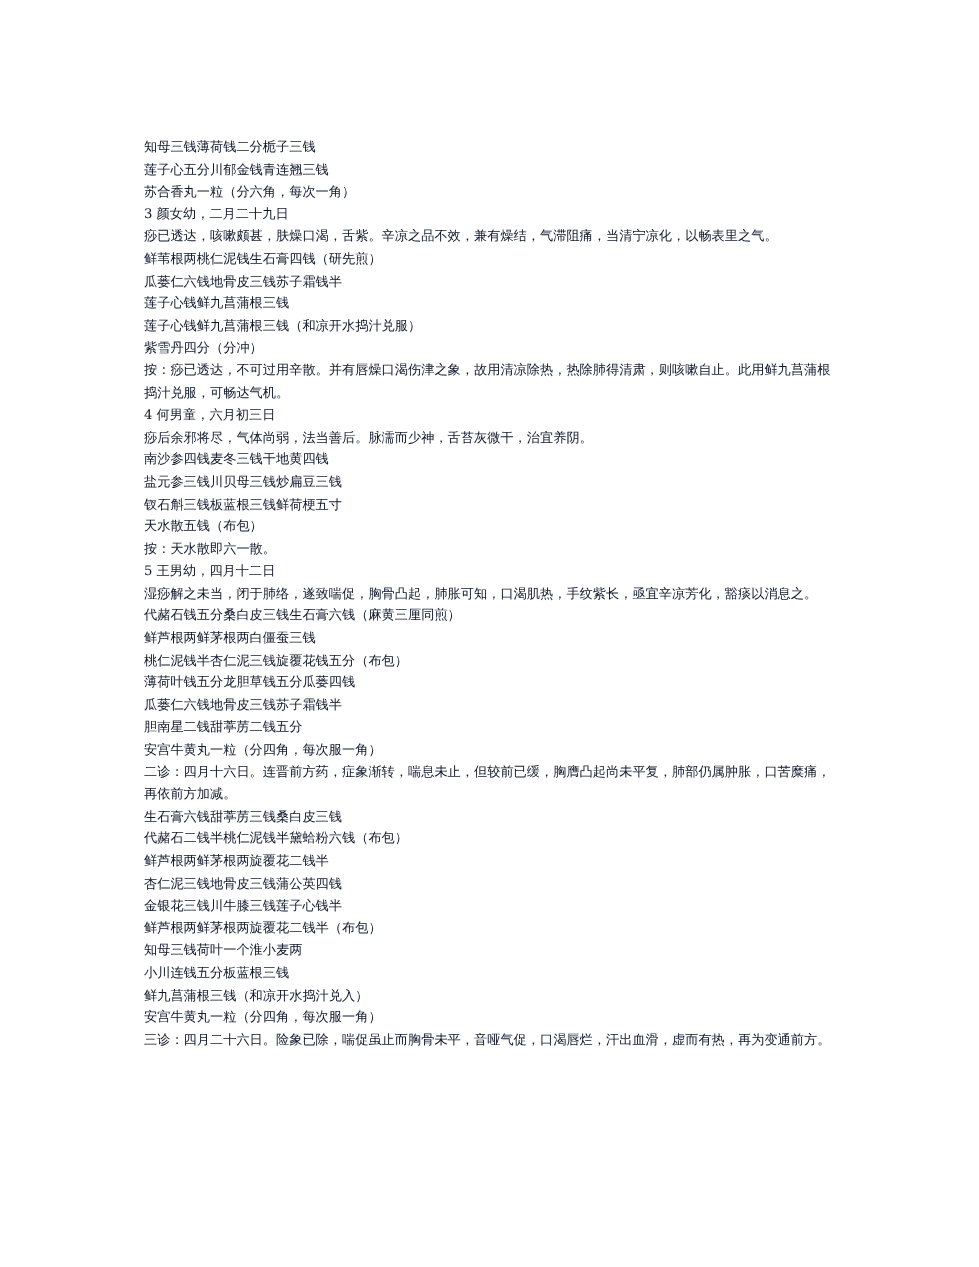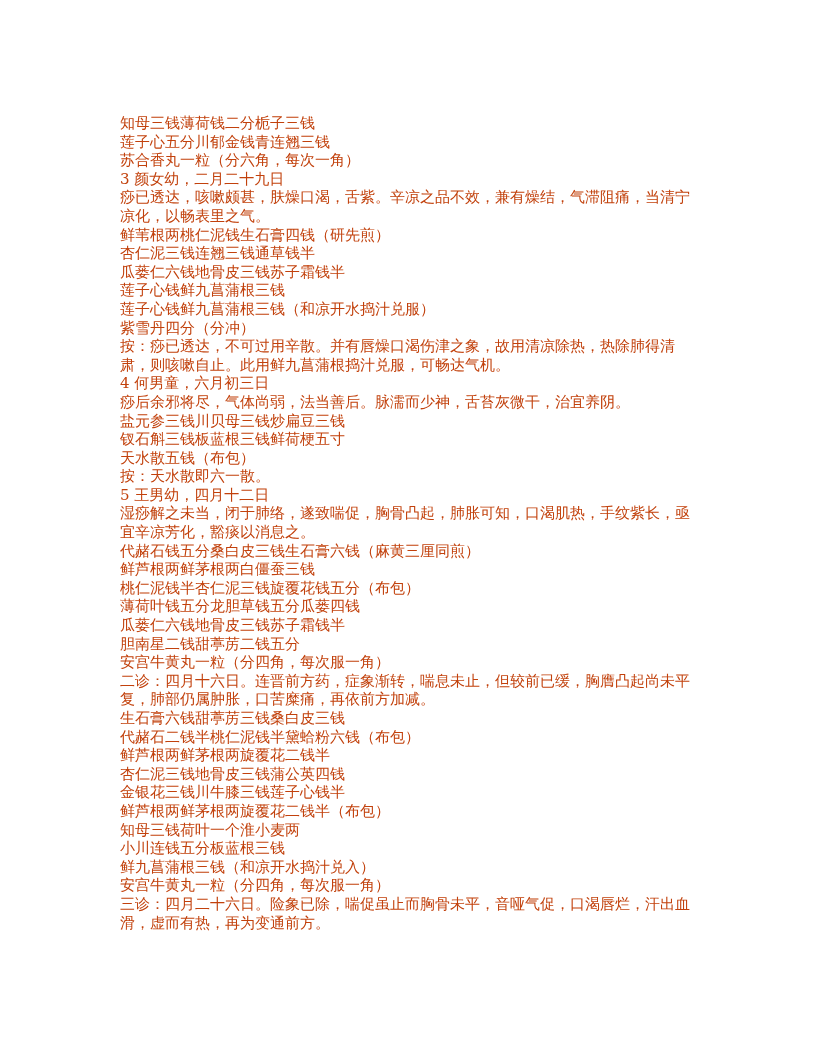--- a/index.html
+++ b/index.html
@@ -12,50 +12,50 @@
       height: 1056px;
       position: relative;
       overflow: hidden;
     }
     .page {
       position: absolute;
       left: 120px;
       top: 114px;
       width: 580px;
       font-family: "DejaVu Serif", "Liberation Serif", serif;
-      font-size: 15px;
+      font-size: 11px;
       line-height: 18.6px;
-      color: #c2410c;
+      color: #0f172a;
     }
     .line {
       display: block;
       white-space: normal;
       word-break: break-all;
       margin: 0;
       padding: 0;
     }
   </style>
 </head>
 <body>
 
 <div class="page">
   <p class="line">知母三钱薄荷钱二分栀子三钱</p>
   <p class="line">莲子心五分川郁金钱青连翘三钱</p>
   <p class="line">苏合香丸一粒（分六角，每次一角）</p>
   <p class="line">3 颜女幼，二月二十九日</p>
   <p class="line">痧已透达，咳嗽颇甚，肤燥口渴，舌紫。辛凉之品不效，兼有燥结，气滞阻痛，当清宁凉化，以畅表里之气。</p>
   <p class="line">鲜苇根两桃仁泥钱生石膏四钱（研先煎）</p>
-  <p class="line">杏仁泥三钱连翘三钱通草钱半</p>
   <p class="line">瓜蒌仁六钱地骨皮三钱苏子霜钱半</p>
   <p class="line">莲子心钱鲜九菖蒲根三钱</p>
   <p class="line">莲子心钱鲜九菖蒲根三钱（和凉开水捣汁兑服）</p>
   <p class="line">紫雪丹四分（分冲）</p>
   <p class="line">按：痧已透达，不可过用辛散。并有唇燥口渴伤津之象，故用清凉除热，热除肺得清肃，则咳嗽自止。此用鲜九菖蒲根捣汁兑服，可畅达气机。</p>
   <p class="line">4 何男童，六月初三日</p>
   <p class="line">痧后余邪将尽，气体尚弱，法当善后。脉濡而少神，舌苔灰微干，治宜养阴。</p>
+  <p class="line">南沙参四钱麦冬三钱干地黄四钱</p>
   <p class="line">盐元参三钱川贝母三钱炒扁豆三钱</p>
   <p class="line">钗石斛三钱板蓝根三钱鲜荷梗五寸</p>
   <p class="line">天水散五钱（布包）</p>
   <p class="line">按：天水散即六一散。</p>
   <p class="line">5 王男幼，四月十二日</p>
   <p class="line">湿痧解之未当，闭于肺络，遂致喘促，胸骨凸起，肺胀可知，口渴肌热，手纹紫长，亟宜辛凉芳化，豁痰以消息之。</p>
   <p class="line">代赭石钱五分桑白皮三钱生石膏六钱（麻黄三厘同煎）</p>
   <p class="line">鲜芦根两鲜茅根两白僵蚕三钱</p>
   <p class="line">桃仁泥钱半杏仁泥三钱旋覆花钱五分（布包）</p>
   <p class="line">薄荷叶钱五分龙胆草钱五分瓜蒌四钱</p>

